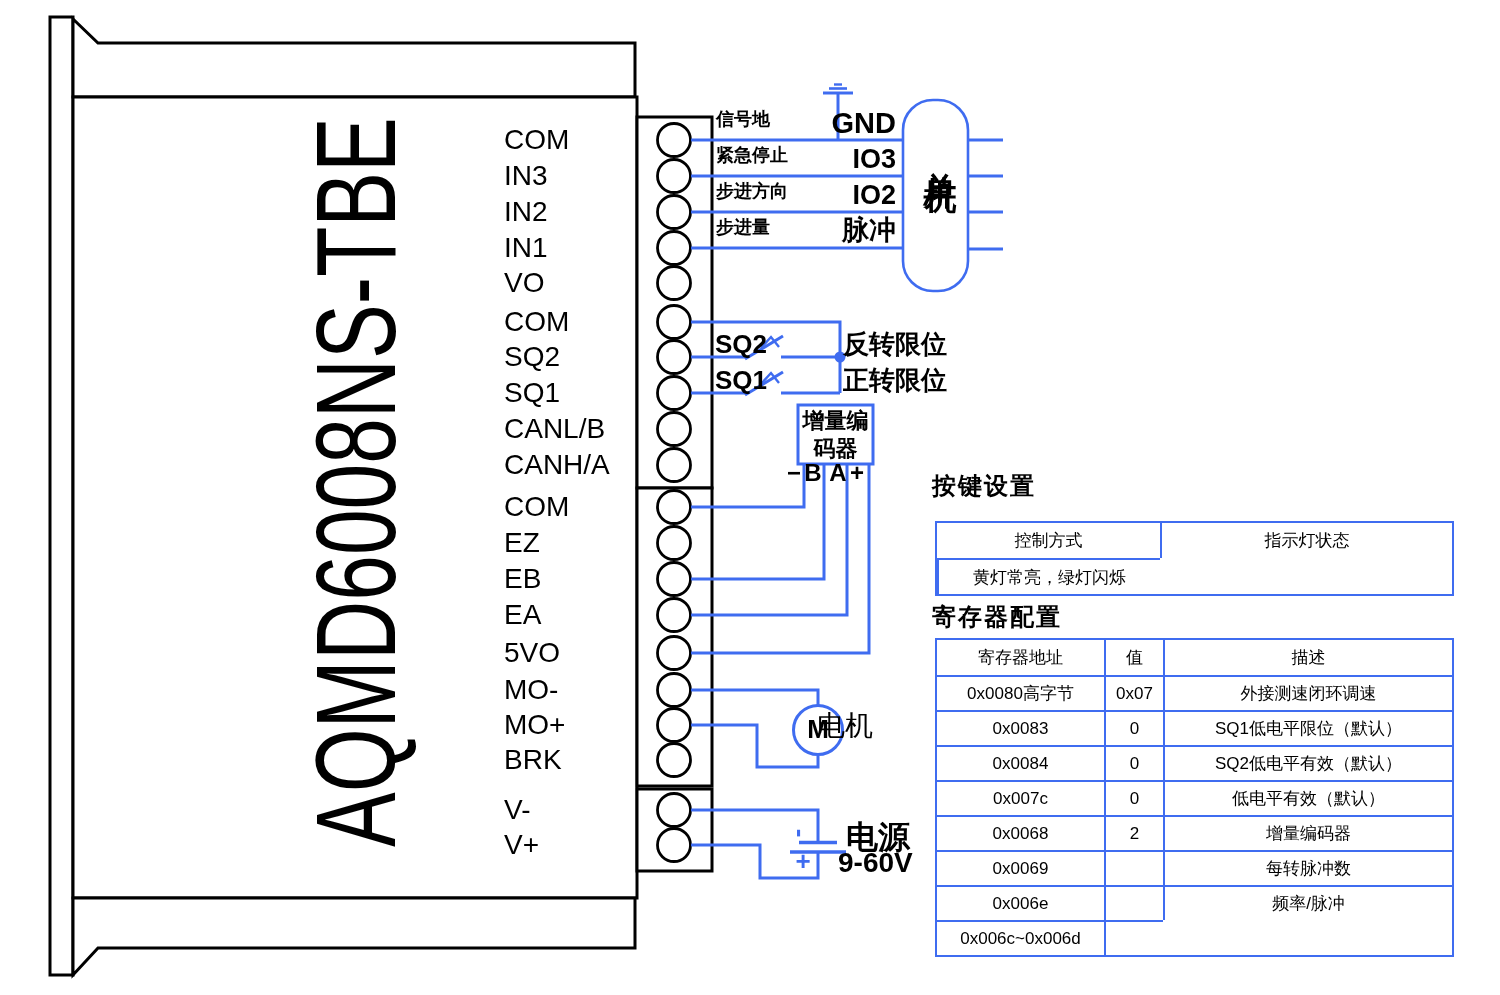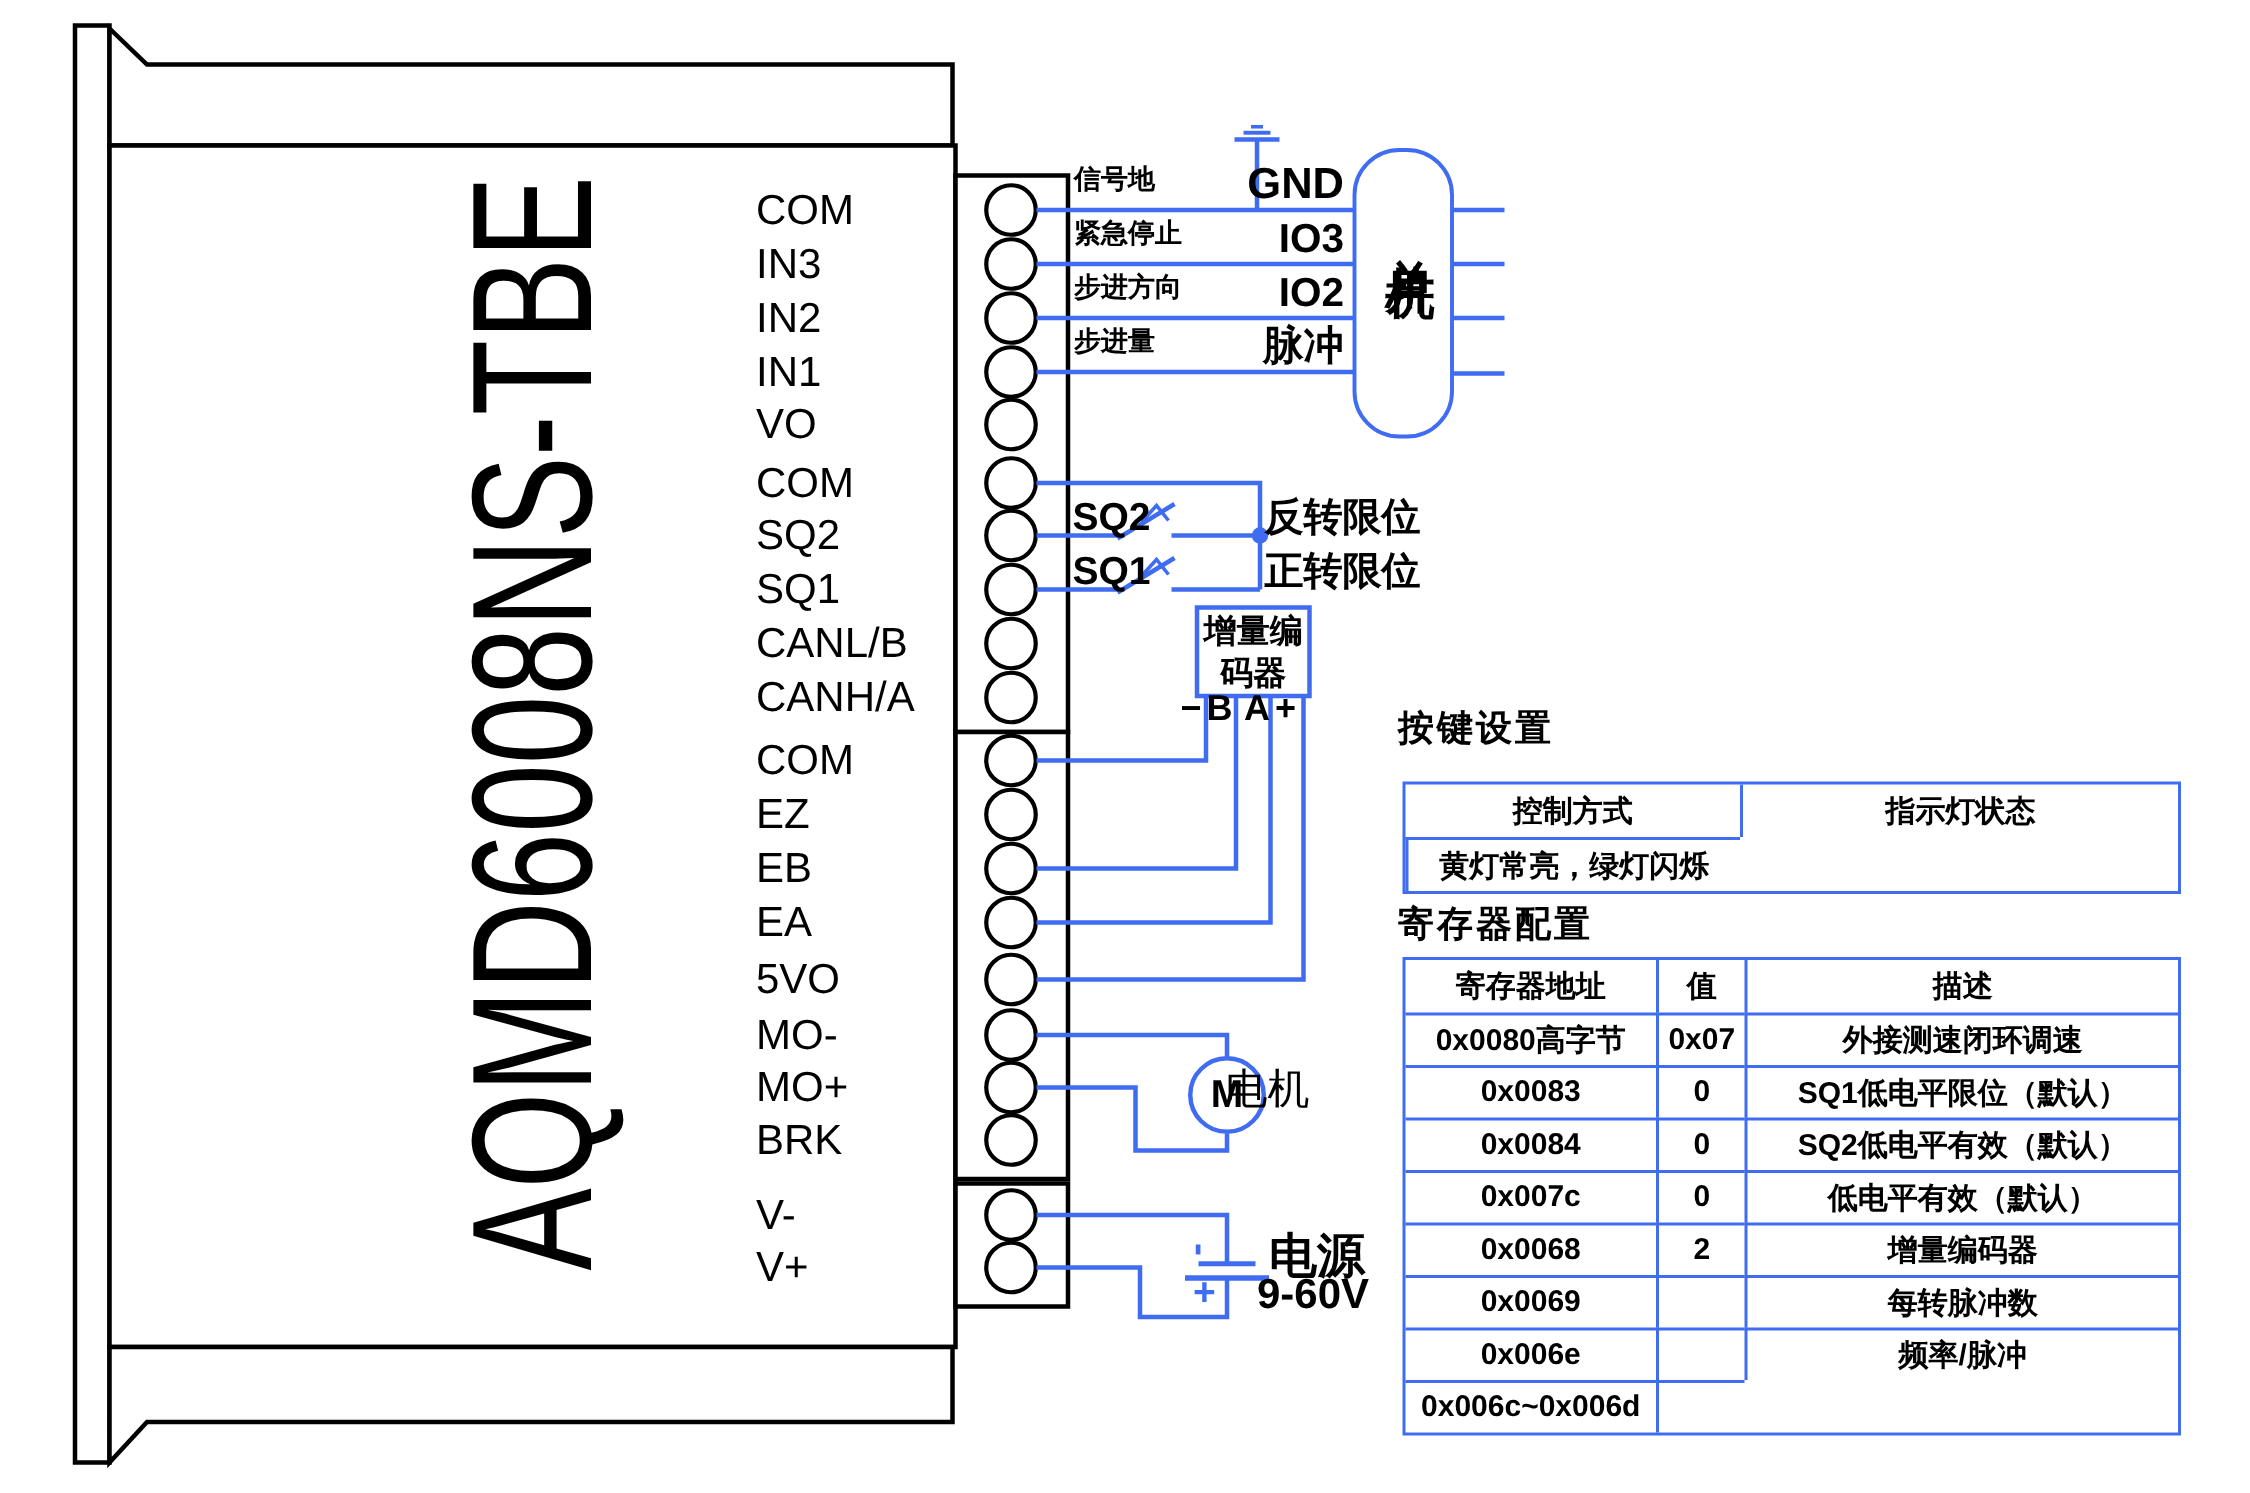--- a/index.html
+++ b/index.html
@@ -26,21 +26,21 @@
     font-size:33px;font-weight:700;letter-spacing:4px;text-align:left;
   }
   .sqname{left:715px;font-size:26px;font-weight:700;}
   .limfun{left:843px;font-size:26px;font-weight:700;}
   .encbox{left:798px;top:405px;width:75px;height:59px;display:flex;flex-direction:column;
     align-items:center;justify-content:center;font-size:22px;font-weight:700;line-height:1.25;}
   .encpin{top:461px;width:24px;text-align:center;font-size:24px;font-weight:700;}
   .blue-t{color:var(--blue);}
   .title{left:932px;font-size:24px;font-weight:700;letter-spacing:2px;}
   .tbl{position:absolute;display:grid;border:2px solid var(--blue);background:#fff;}
-  .tbl>div{display:flex;align-items:center;justify-content:center;font-size:20px;font-weight:700;
+  .tbl>div{display:flex;align-items:center;justify-content:center;font-size:17px;font-weight:400;
     border-left:2px solid var(--blue);border-top:2px solid var(--blue);}
   .tbl>div.nl{border-left:none;}
   .tbl>div.nt{border-top:none;}
   #tbl-keys{left:935px;top:521px;width:515px;height:71px;grid-template-columns:223px 1fr;grid-template-rows:35px 1fr;}
   #tbl-regs{left:935px;top:638px;width:515px;height:315px;grid-template-columns:167px 59px 1fr;grid-template-rows:repeat(9,1fr);}
 </style>
 </head>
 <body>
 
 <div id="canvas">

